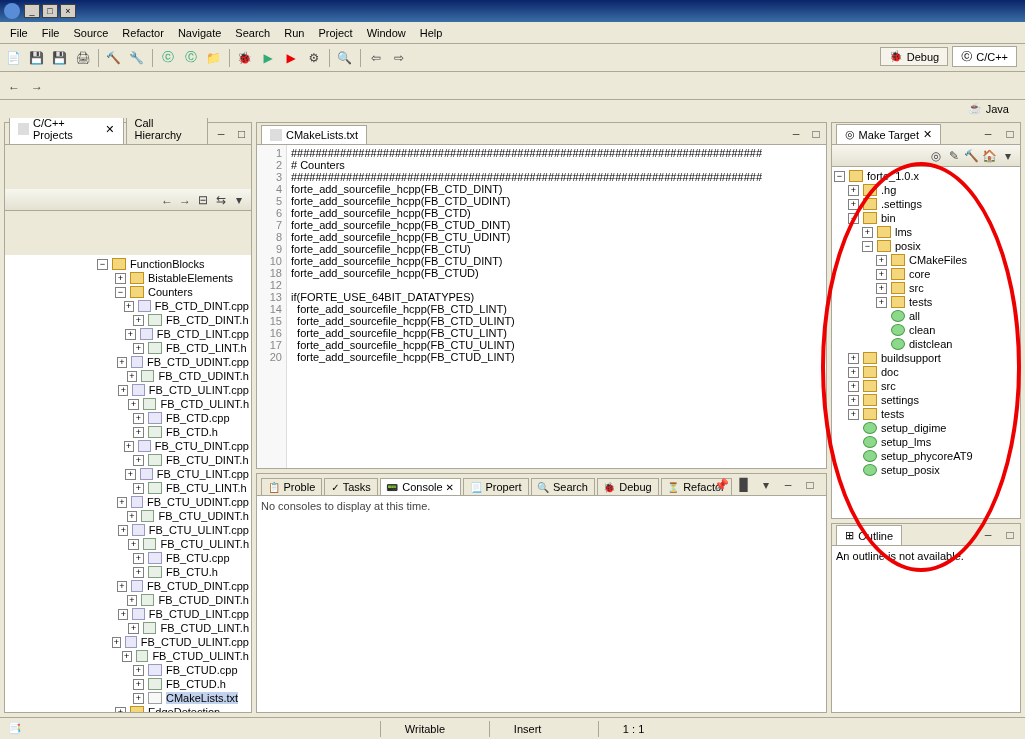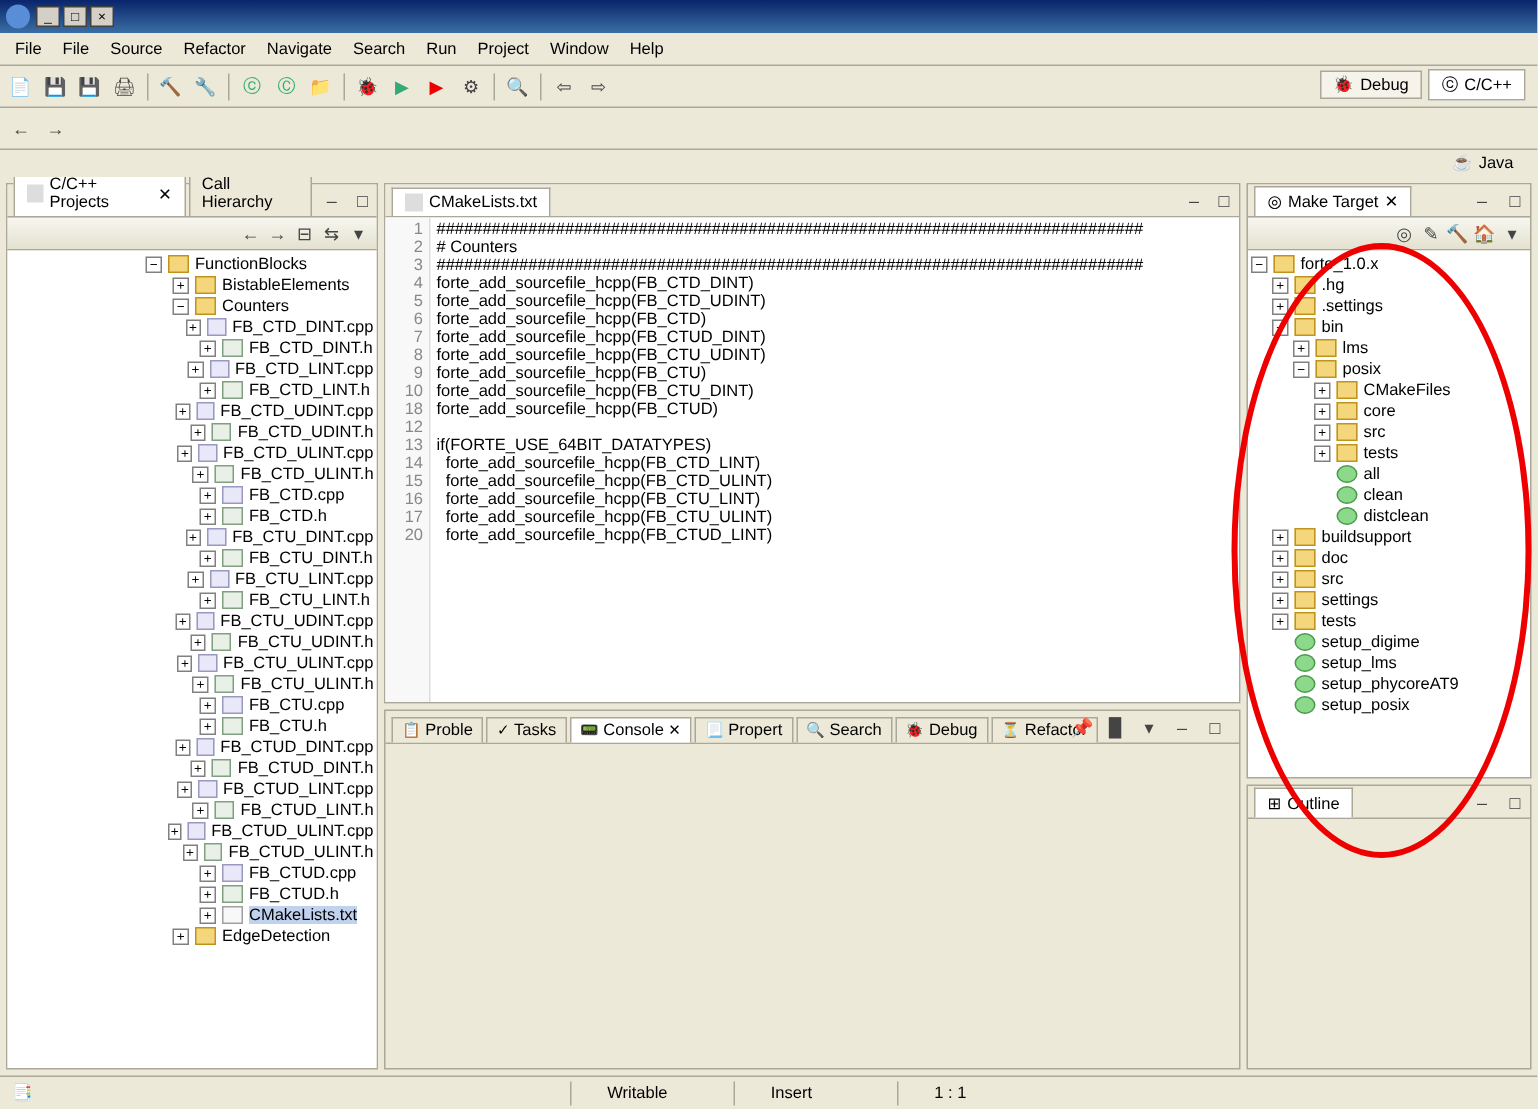--- a/index.html
+++ b/index.html
@@ -12,21 +12,21 @@
 .menubar { height: 22px; background: #ece9d8; border-bottom: 1px solid #aca899; display: flex; align-items: center; padding: 0 4px; gap: 2px; }
 .menu-item { padding: 2px 6px; cursor: pointer; }
 .toolbar { min-height: 28px; background: #ece9d8; border-bottom: 1px solid #aca899; display: flex; align-items: center; padding: 2px 4px; gap: 3px; flex-wrap: wrap; }
 .tool-btn { width: 20px; height: 20px; border: none; background: transparent; cursor: pointer; display: flex; align-items: center; justify-content: center; font-size: 12px; color: #444; }
 .tool-sep { width: 1px; height: 18px; background: #aca899; margin: 0 2px; }
 .perspective-bar { position: absolute; right: 8px; top: 46px; display: flex; gap: 4px; align-items: center; }
 .persp-btn { display: flex; align-items: center; gap: 4px; padding: 2px 8px; border: 1px solid #aca899; background: #f5f3ea; cursor: pointer; }
 .persp-btn.active { background: #fff; }
 .main-area { flex: 1; display: flex; padding: 4px; gap: 4px; overflow: hidden; }
 .panel { background: #ece9d8; border: 1px solid #aca899; display: flex; flex-direction: column; }
-.left-panel { width: 248px; }
+.left-panel { width: 248px; gap: 44px; }
 .center-panel { flex: 1; display: flex; flex-direction: column; gap: 4px; }
 .right-panel { width: 190px; display: flex; flex-direction: column; gap: 4px; position: relative; }
 .panel-tabs { height: 22px; display: flex; align-items: flex-end; background: #ece9d8; border-bottom: 1px solid #aca899; padding-left: 4px; gap: 2px; position: relative; }
 .panel-tab { padding: 3px 8px; background: #ece9d8; border: 1px solid #aca899; border-bottom: none; cursor: pointer; display: flex; align-items: center; gap: 4px; }
 .panel-tab.active { background: #fff; position: relative; z-index: 2; }
 .panel-tab-icon { width: 12px; height: 12px; background: #ddd; }
 .panel-toolbar { height: 22px; background: linear-gradient(to bottom, #f7f7f0, #e4e1d0); border-bottom: 1px solid #aca899; display: flex; align-items: center; justify-content: flex-end; padding: 0 4px; gap: 2px; }
 .panel-toolbar .tool-btn { width: 16px; height: 16px; }
 .panel-content { flex: 1; background: #fff; overflow: auto; }
 .tree { padding: 2px; }
@@ -593,20 +593,21 @@
         <div class="console-tab">🐞 <span>Debug</span></div>
         <div class="console-tab">⏳ <span>Refactor</span></div>
         <div class="console-toolbar">
           <button class="tool-btn">📌</button>
           <button class="tool-btn">▉</button>
           <button class="tool-btn">▾</button>
           <button class="tool-btn">–</button>
           <button class="tool-btn">□</button>
         </div>
       </div>
+      <div class="console-body">No consoles to display at this time.</div>
     </div>
   </div>
 
   <div class="right-panel">
     <div class="red-circle" style="left:-10px; top:40px; width:200px; height:410px;"></div>
 
     <div class="make-target-panel">
       <div class="panel-tabs">
         <div class="panel-tab active">
           <span>◎</span>
@@ -780,20 +781,21 @@
     <div class="outline-panel">
       <div class="panel-tabs">
         <div class="panel-tab active">
           <span>⊞</span>
           <span>Outline</span>
         </div>
         <div style="flex:1"></div>
         <button class="tool-btn">–</button>
         <button class="tool-btn">□</button>
       </div>
+      <div class="panel-content" style="padding:4px">An outline is not available.</div>
     </div>
   </div>
 
 </div>
 
 <div class="statusbar">
   <span>📑</span>
   <div style="flex:1"></div>
   <div class="status-sep"></div>
   <span class="status-field">Writable</span>

